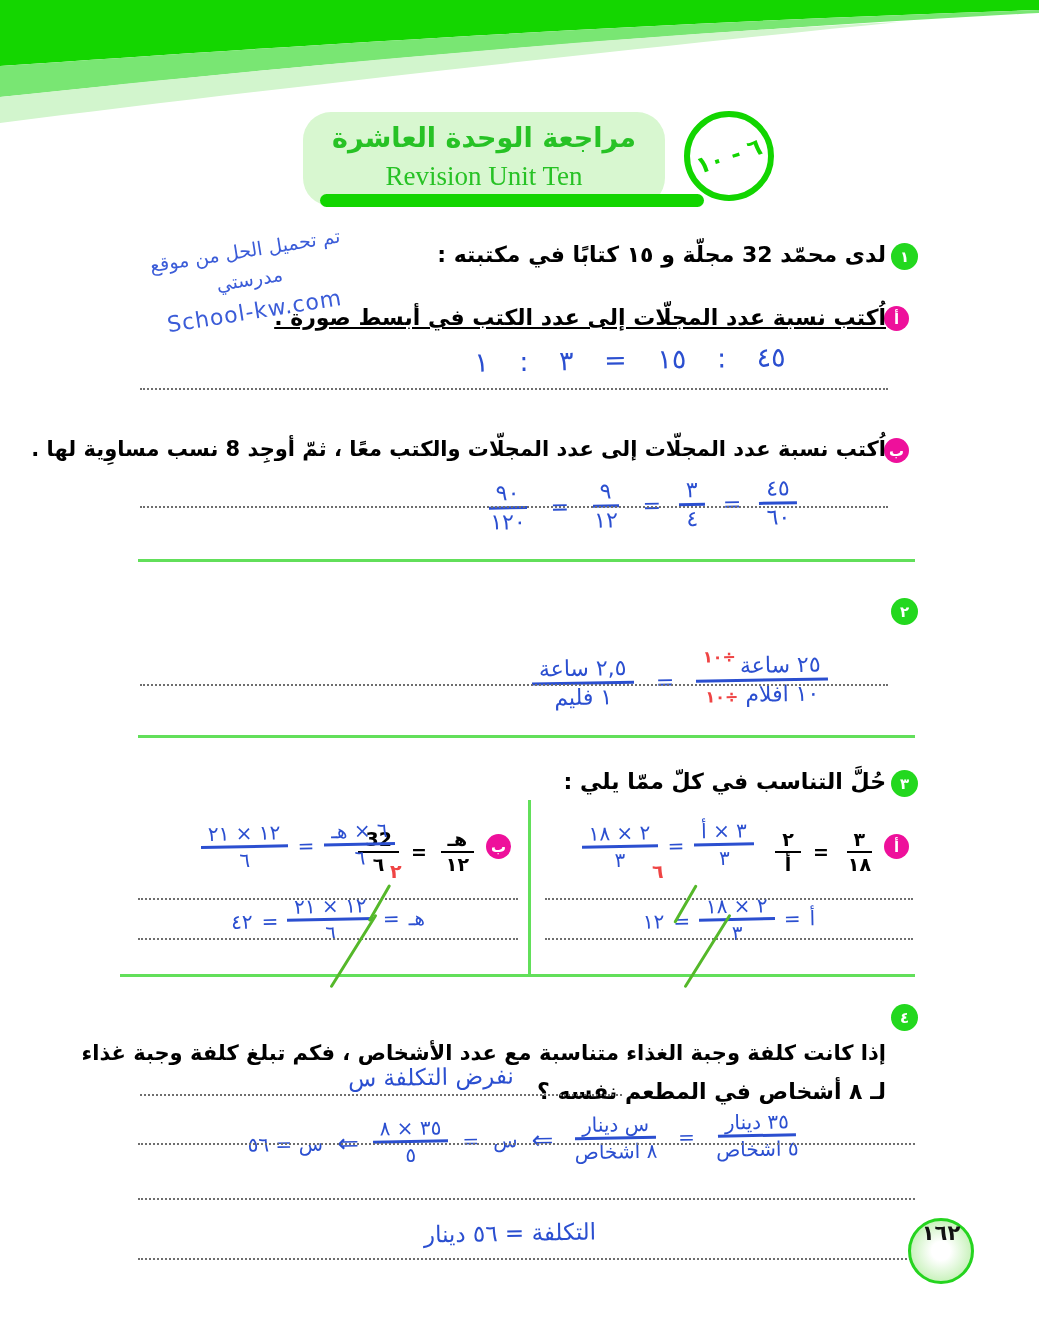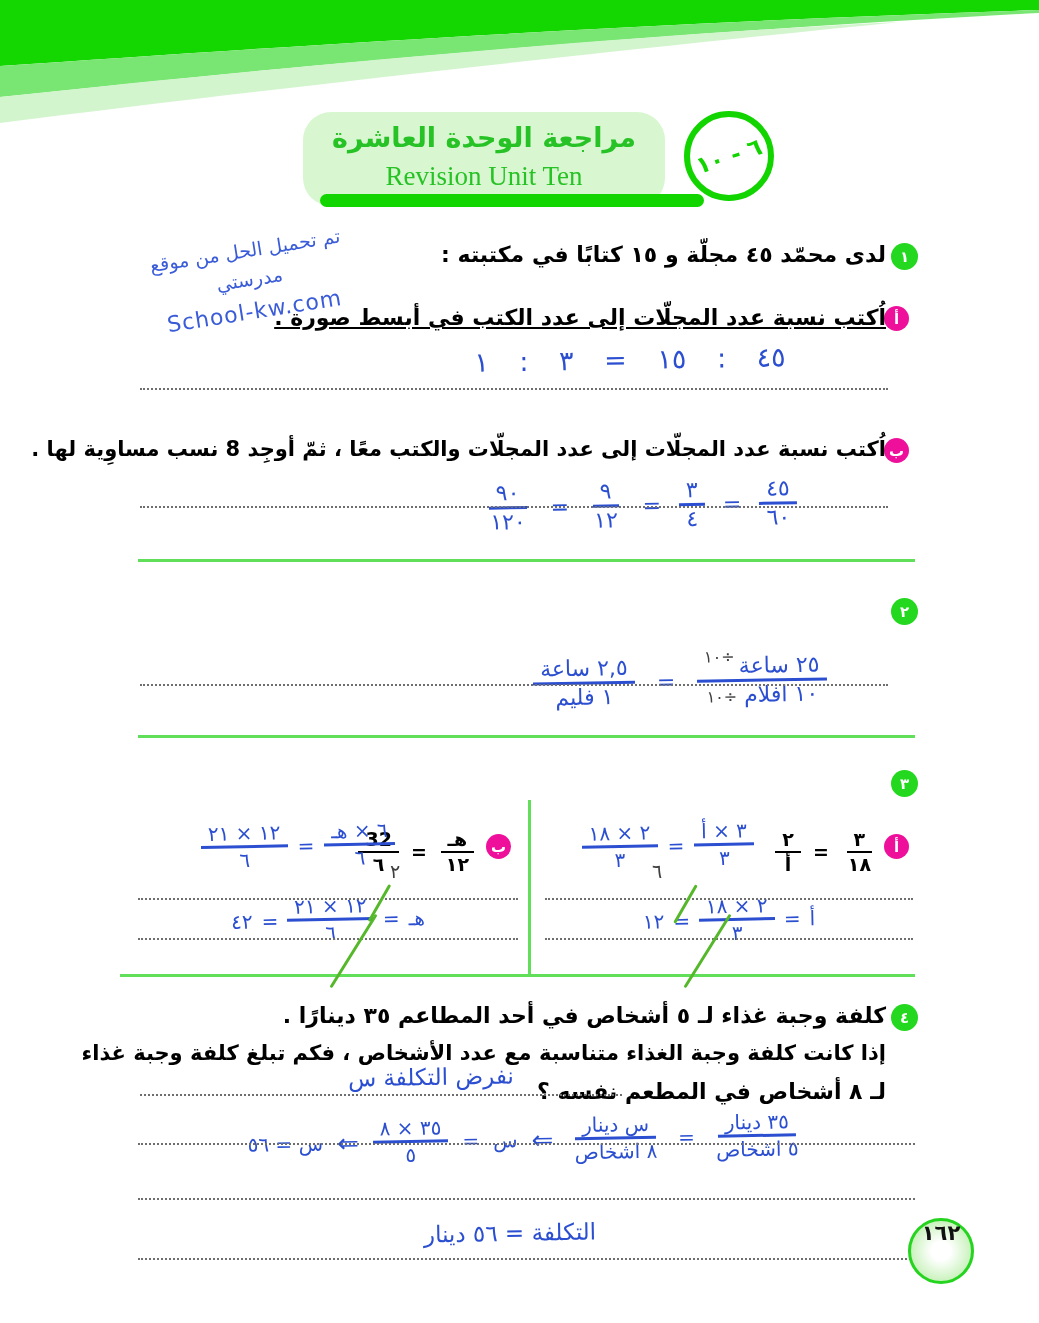--- a/index.html
+++ b/index.html
@@ -2,21 +2,21 @@
 <html lang="ar"><head>
 <meta charset="utf-8">
 <style>
   html,body{margin:0;padding:0;background:#fff;}
   .canvas{position:relative;width:1039px;height:1323px;background:#fff;overflow:hidden;
           font-family:"DejaVu Sans",sans-serif;}
   .abs{position:absolute;}
   .ar{direction:rtl;text-align:right;white-space:nowrap;}
   .printed{font-weight:bold;color:#000;font-size:22px;}
   .hw{color:#2b4fd0;}
-  .gnote{color:#404040;font-weight:normal;font-size:16px;}
+  .gnote{color:#ef4444;font-weight:bold;font-size:16px;}
   .raised{position:relative;top:-11px;margin-right:4px;}
   .qbadge{width:27px;height:27px;border-radius:50%;background:#23d81e;color:#fff;
           font-weight:bold;font-size:15px;display:flex;align-items:center;justify-content:center;}
   .pbadge{width:25px;height:25px;border-radius:50%;background:#ee109b;color:#fff;
           font-weight:bold;font-size:15px;display:flex;align-items:center;justify-content:center;}
   .dotline{border-bottom:2px dotted #6e6e6e;height:22px;}
   .gline{background:#62df5a;}
   .eq{display:flex;align-items:center;direction:rtl;}
   .frac{display:inline-flex;flex-direction:column;align-items:center;line-height:1.2;}
   .frac .fn{padding:0 7px;border-bottom:3px solid currentColor;direction:rtl;white-space:nowrap;}
@@ -51,21 +51,21 @@
     <span style="color:#12d500;font-weight:bold;font-size:23px;transform:rotate(-18deg);direction:ltr;">٦ - ١٠</span>
   </div>
 
   <div class="abs watermark" style="left:100px;top:236px;width:300px;">
     <div class="ar" style="text-align:center;">تم تحميل الحل من موقع</div>
     <div class="ar" style="text-align:center;">مدرستي</div>
     <div style="font-size:22px;letter-spacing:1px;">School-kw.com</div>
   </div>
 
   <div class="abs qbadge" style="left:891px;top:243px;">١</div>
-  <div class="abs ar printed" style="right:153px;top:242px;">لدى محمّد ٤٥ مجلّة و ١٥ كتابًا في مكتبته :</div>
+  <div class="abs ar printed" style="right:153px;top:242px;">لدى محمّد 32 مجلّة و ١٥ كتابًا في مكتبته :</div>
 
   <div class="abs pbadge" style="left:884px;top:306px;">أ</div>
   <div class="abs ar printed" style="right:153px;top:305px;text-decoration:underline;">اُكتب نسبة عدد المجلّات إلى عدد الكتب في أبسط صورة .</div>
 
   <div class="abs hw ar" style="left:430px;top:344px;width:400px;text-align:center;font-size:27px;word-spacing:22px;transform:rotate(-1deg);">٤٥ : ١٥ = ٣ : ١</div>
   <div class="abs dotline" style="left:140px;top:366px;width:748px;"></div>
 
   <div class="abs pbadge" style="left:884px;top:438px;">ب</div>
   <div class="abs ar printed" style="right:153px;top:437px;font-size:21px;">اُكتب نسبة عدد المجلّات إلى عدد المجلّات والكتب معًا ، ثمّ أوجِد 8 نسب مساوِية لها .</div>
 
@@ -105,20 +105,21 @@
     <span class="frac">
         <span class="fn">٢,٥ ساعة</span>
         <span class="fd">١ فليم</span>
       </span>
   </div>
   <div class="abs dotline" style="left:140px;top:662px;width:748px;"></div>
 
   <div class="abs gline" style="left:138px;top:735px;width:777px;height:3px;"></div>
 
   <div class="abs qbadge" style="left:891px;top:770px;">٣</div>
+  <div class="abs ar printed" style="right:153px;top:769px;">حُلَّ التناسب في كلّ ممّا يلي :</div>
 
   <div class="abs gline" style="left:528px;top:800px;width:3px;height:177px;"></div>
   <div class="abs gline" style="left:120px;top:974px;width:795px;height:3px;"></div>
 
   <div class="abs pbadge" style="left:884px;top:834px;">أ</div>
   <div class="abs eq pfrac" style="right:161px;top:828px;gap:12px;">
     <span class="frac">
         <span class="fn">٣</span>
         <span class="fd">١٨</span>
       </span>
@@ -188,21 +189,20 @@
       </span>
     <span>=</span>
     <span>٤٢</span>
   </div>
   <div class="abs dotline" style="left:138px;top:916px;width:380px;"></div>
   <div class="abs gnote" style="left:390px;top:860px;font-size:19px;">٢</div>
   <div class="slash" style="left:378px;top:882px;height:42px;transform:rotate(30deg);"></div>
   <div class="slash" style="left:352px;top:908px;height:86px;transform:rotate(32deg);"></div>
 
   <div class="abs qbadge" style="left:891px;top:1004px;">٤</div>
-  <div class="abs ar printed" style="right:153px;top:1003px;">كلفة وجبة غذاء لـ ٥ أشخاص في أحد المطاعم ٣٥ دينارًا .</div>
   <div class="abs ar printed" style="right:153px;top:1041px;font-size:21px;">إذا كانت كلفة وجبة الغذاء متناسبة مع عدد الأشخاص ، فكم تبلغ كلفة وجبة غذاء</div>
   <div class="abs ar printed" style="right:153px;top:1079px;">لـ ٨ أشخاص في المطعم نفسه ؟</div>
   <div class="abs hw ar" style="left:348px;top:1064px;font-size:23px;transform:rotate(-1deg);">نفرض التكلفة  س</div>
   <div class="abs dotline" style="left:140px;top:1072px;width:482px;"></div>
 
   <div class="abs eq hw" style="left:138px;top:1114px;width:777px;justify-content:center;gap:14px;font-size:20px;transform:rotate(-1deg);">
     <span class="frac">
         <span class="fn">٣٥ دينار</span>
         <span class="fd">٥ اشخاص</span>
       </span>

